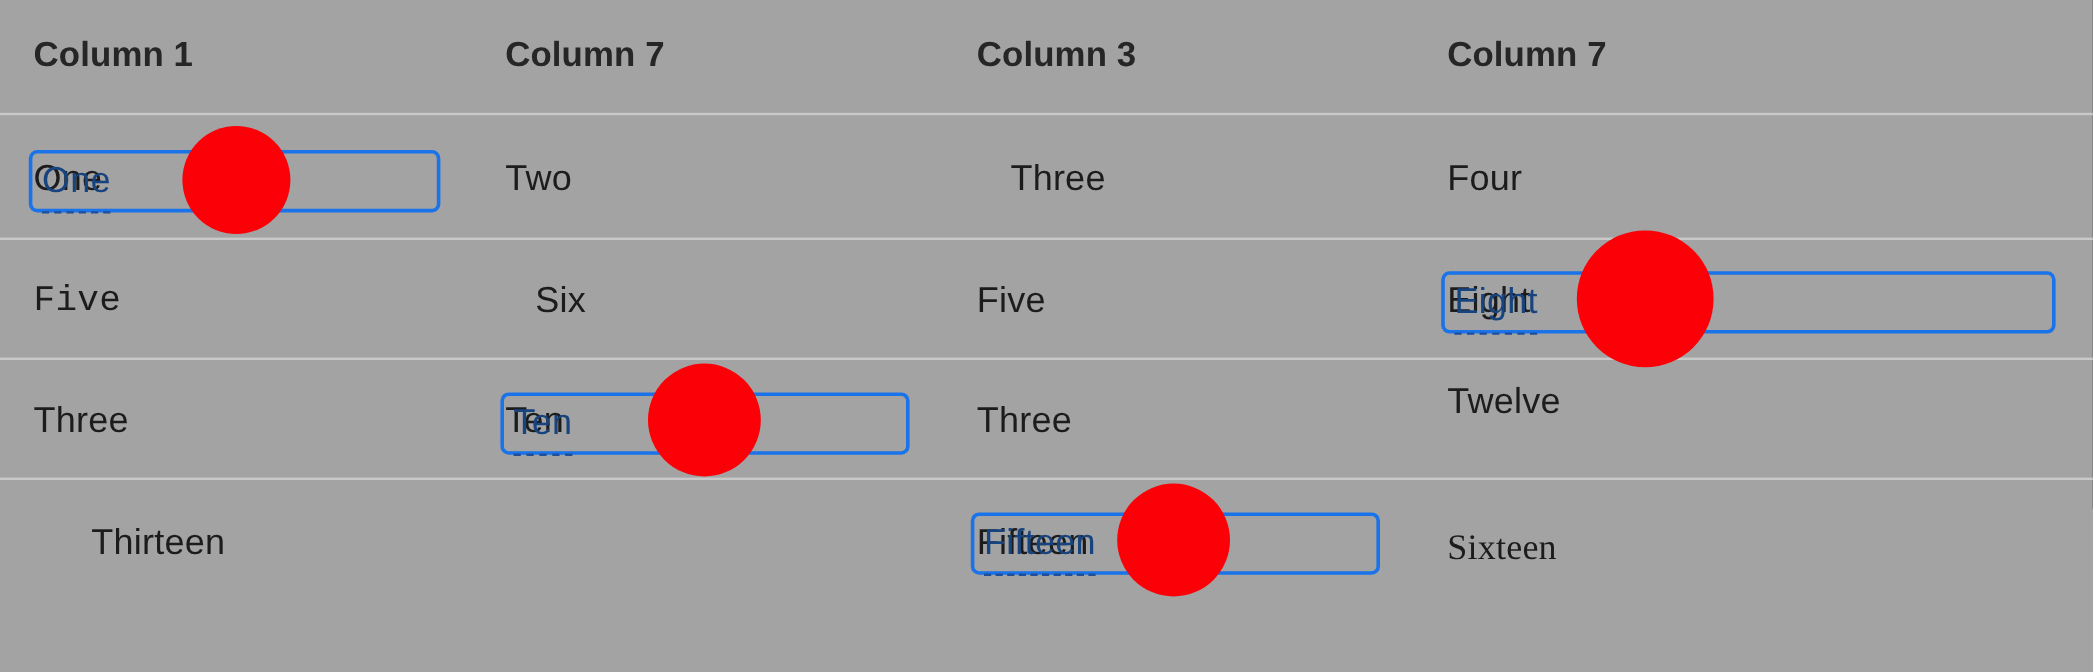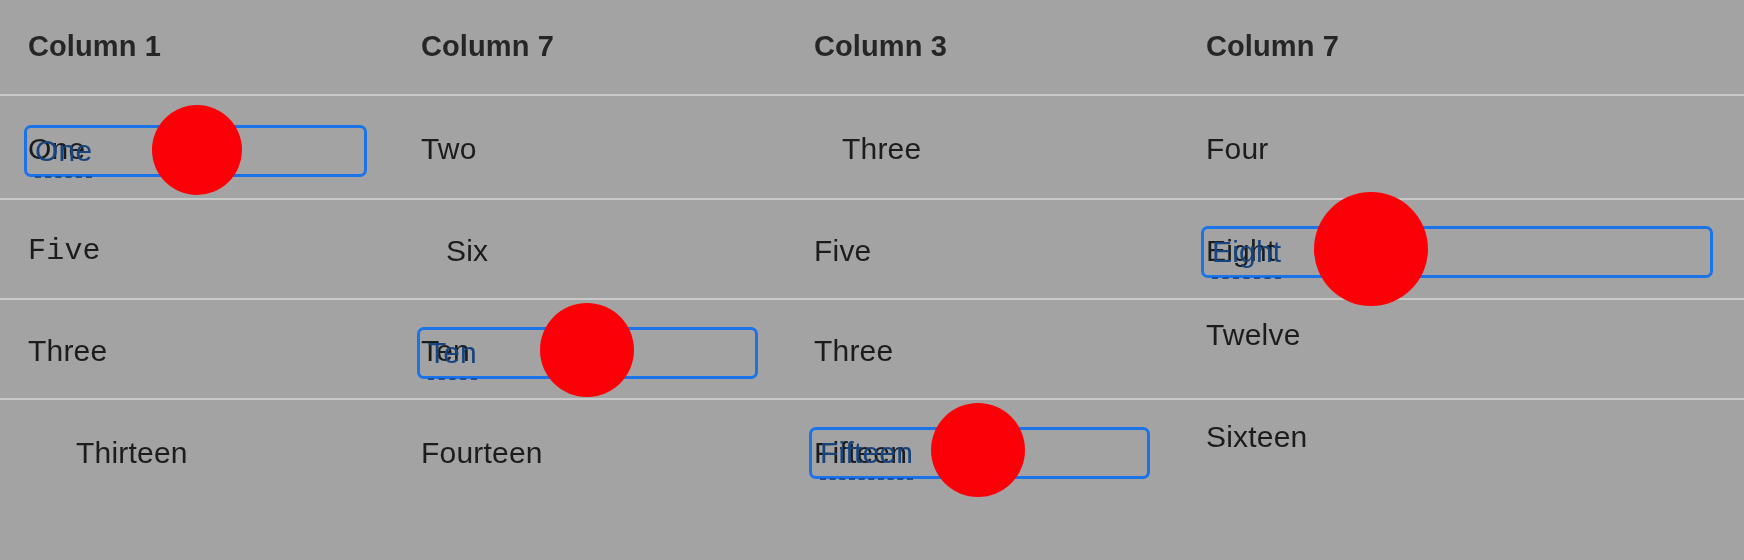--- a/index.html
+++ b/index.html
@@ -100,23 +100,22 @@
     <div class="row" style="top:300px;height:100px;">
       <div class="cell" style="left:28px;top:34px;">Three</div>
       <div class="cell" style="left:421px;top:34px;">Ten</div>
       <div class="cell" style="left:814px;top:34px;">Three</div>
       <div class="cell" style="left:1206px;top:18px;">Twelve</div>
     </div>
     <div class="rule" style="top:398px;"></div>
 
     <div class="row" style="top:400px;height:160px;">
       <div class="cell" style="left:28px;top:36px;margin-left:48px;">Thirteen</div>
-      <div class="cell" style="left:421px;top:36px;">Fourteen</div>
       <div class="cell" style="left:814px;top:36px;">Fifteen</div>
-      <div class="cell" style="left:1206px;top:20px;">Sixteen</div>
+      <div class="cell" style="left:1206px;top:40px;font-family:Liberation Serif, serif;">Sixteen</div>
     </div>
 
     <div class="focusbox" style="left:24px;top:125px;width:343px;height:52px;">
       <span class="ftext">One</span>
     </div>
 
     <div class="focusbox" style="left:1201px;top:226px;width:512px;height:52px;">
       <span class="ftext">Eight</span>
     </div>
 

